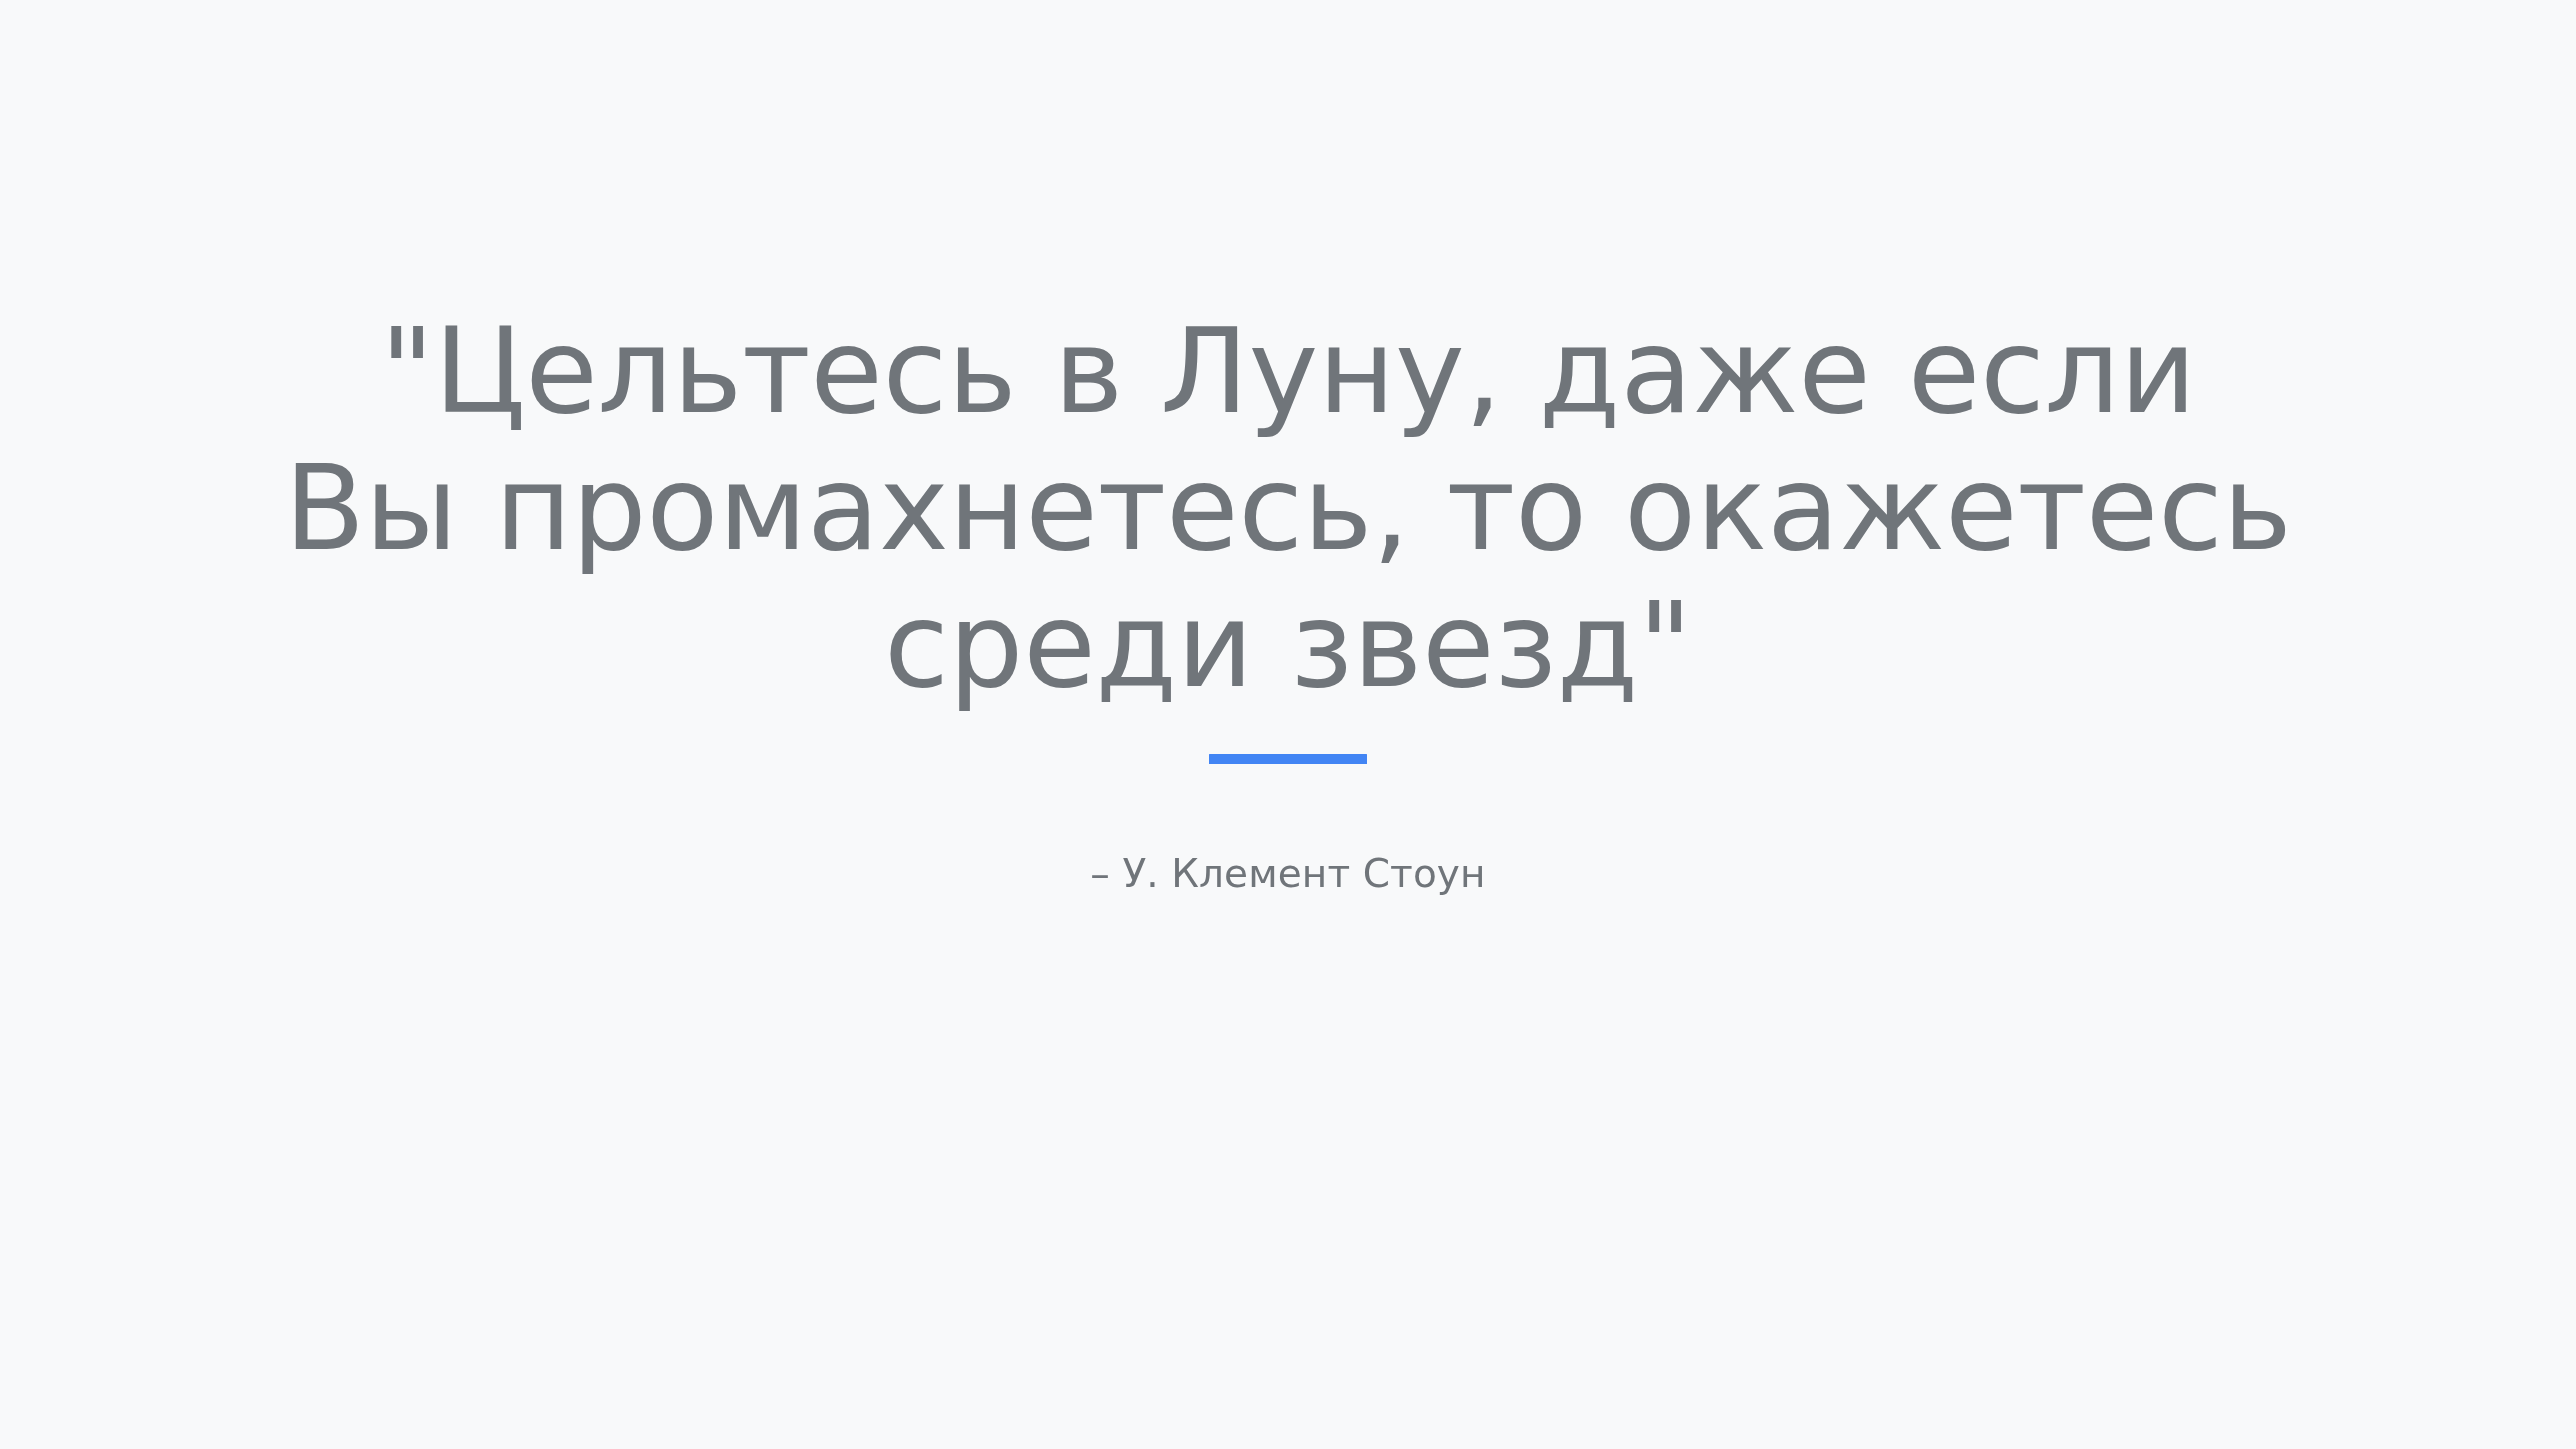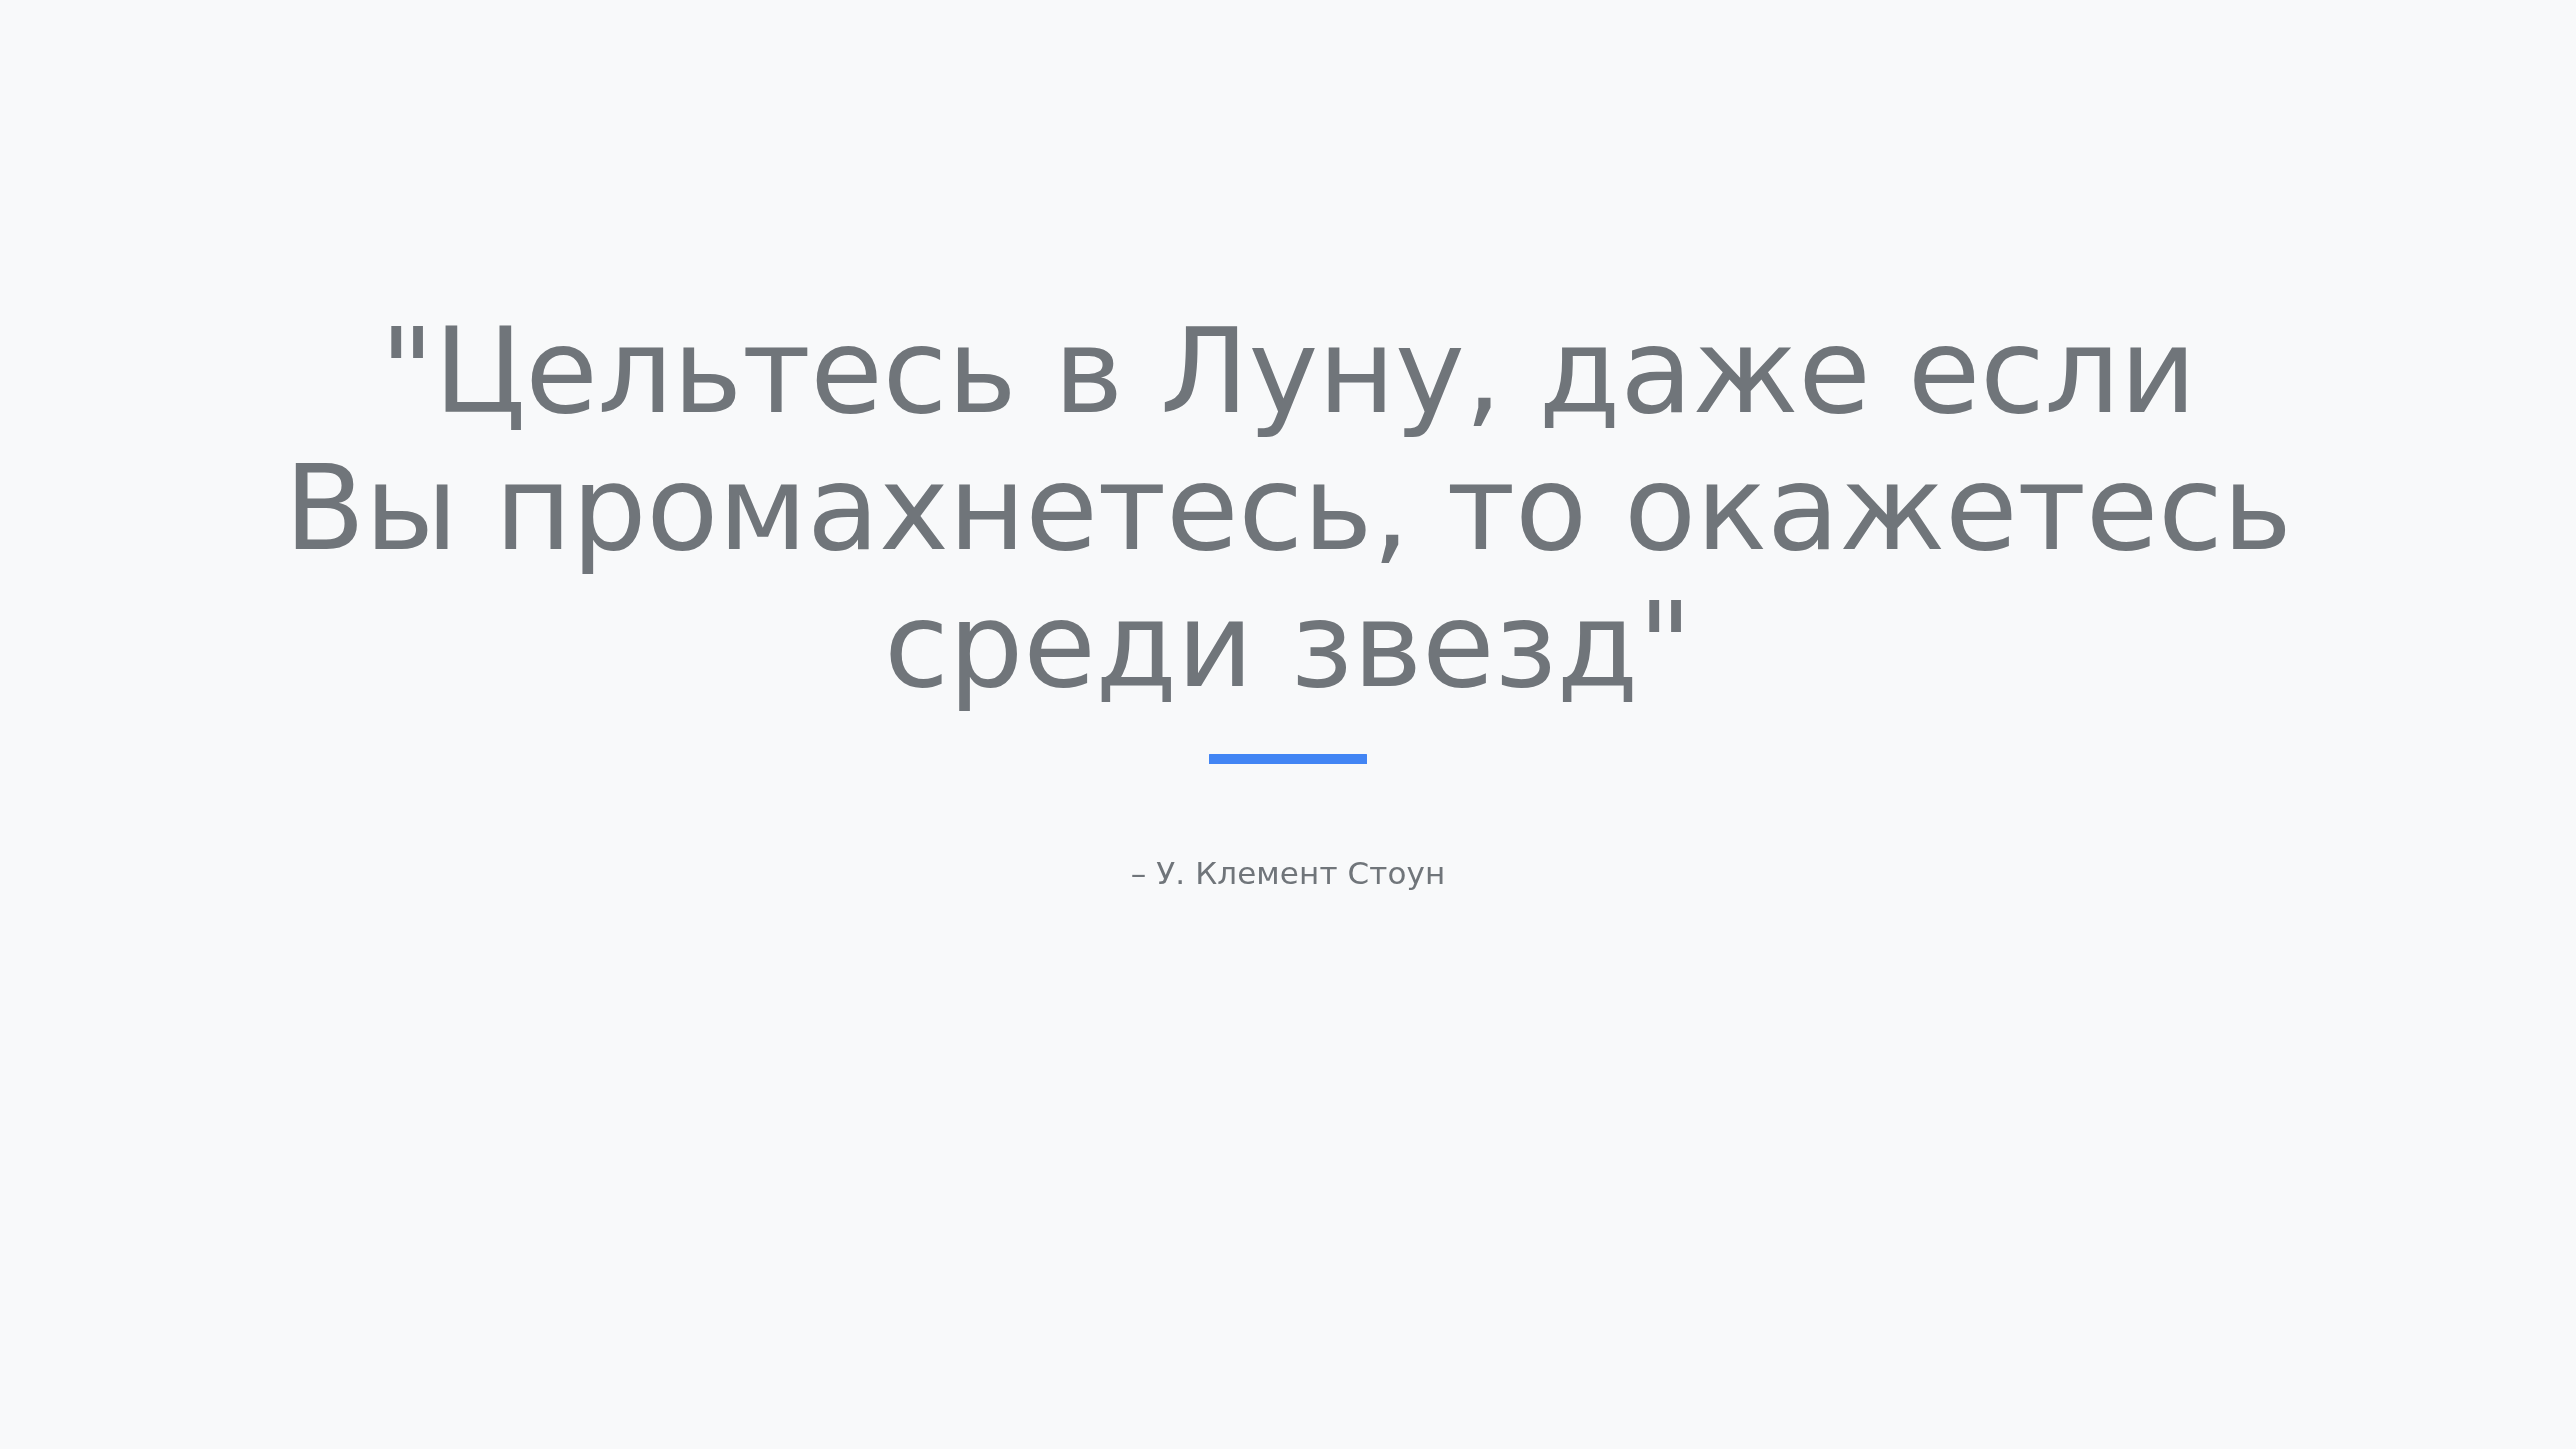--- a/index.html
+++ b/index.html
@@ -63,21 +63,21 @@
     border-radius: 0.6px;
   }
 
   .attribution {
     margin: 0;
     padding-top: 91px;
     text-align: center;
     color: #70757a;
     font-family: "DejaVu Sans", "Liberation Sans", sans-serif;
     font-weight: 400;
-    font-size: 31px;
+    font-size: 39px;
     line-height: 37px;
     letter-spacing: 0.1px;
   }
 </style>
 </head>
 <body>
 
 <div class="quote-card">
 
   <div class="quote-stack">

